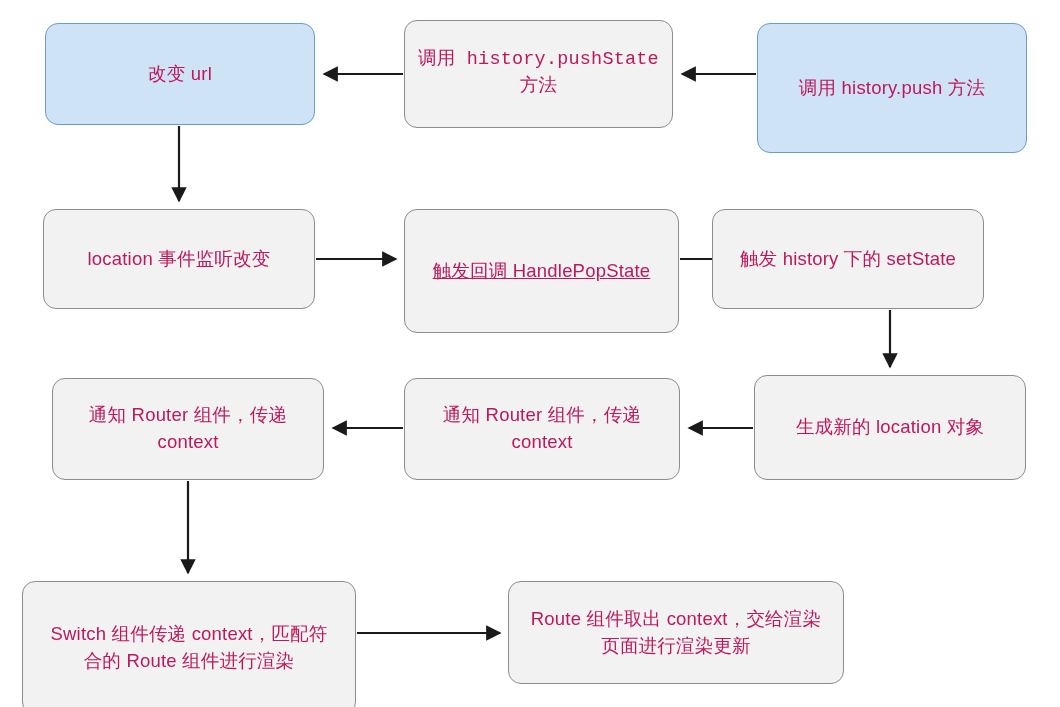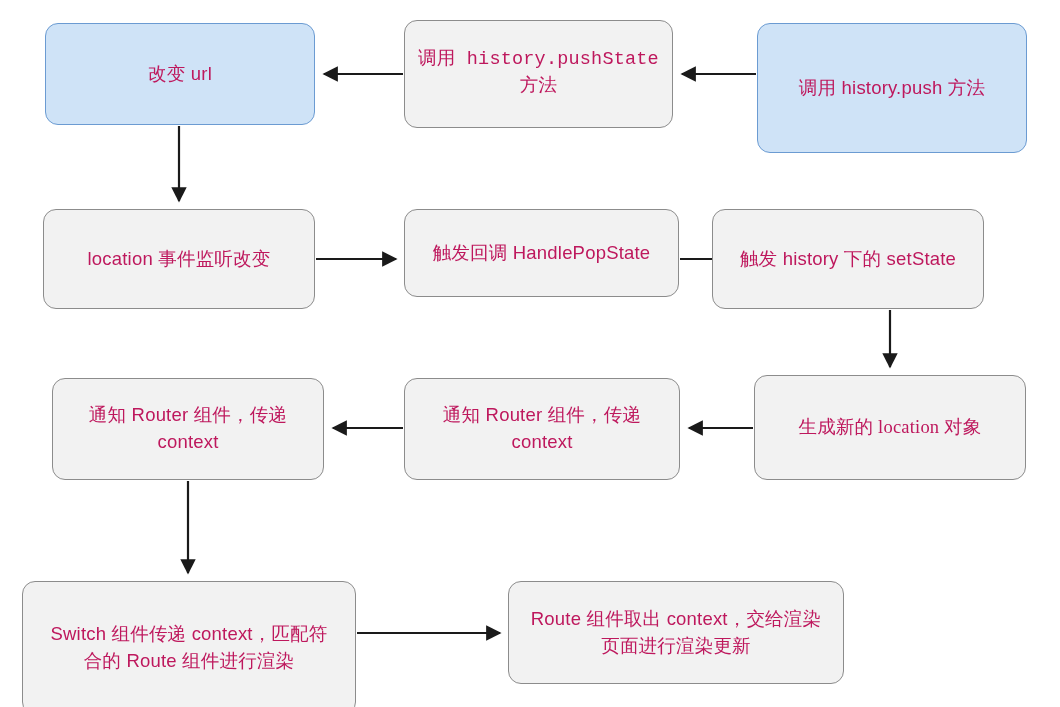--- a/index.html
+++ b/index.html
@@ -103,31 +103,31 @@
   </svg>
 
   <div class="node blue" style="left:45px; top:23px; width:270px; height:102px;">改变 url</div>
 
   <div class="node gray" style="left:404px; top:20px; width:269px; height:108px;font-family:Liberation Mono, monospace;">调用 history.pushState 方法</div>
 
   <div class="node blue" style="left:757px; top:23px; width:270px; height:130px;">调用 history.push 方法</div>
 
   <div class="node gray" style="left:43px; top:209px; width:272px; height:100px;">location 事件监听改变</div>
 
-  <div class="node gray" style="left:404px; top:209px; width:275px; height:88px;">触发回调 HandlePopState</div>
+  <div class="node gray" style="left:404px; top:209px; width:275px; height:124px;text-decoration:underline;">触发回调 HandlePopState</div>
 
   <div class="node gray" style="left:712px; top:209px; width:272px; height:100px;">触发 history 下的 setState</div>
 
   <div class="node gray" style="left:52px; top:378px; width:272px; height:102px;">通知 Router 组件，传递
 context</div>
 
   <div class="node gray" style="left:404px; top:378px; width:276px; height:102px;">通知 Router 组件，传递
 context</div>
 
-  <div class="node gray" style="left:754px; top:375px; width:272px; height:105px;font-family:Liberation Serif, serif;">生成新的 location 对象</div>
+  <div class="node gray" style="left:754px; top:375px; width:272px; height:105px;">生成新的 location 对象</div>
 
   <div class="node gray" style="left:22px; top:581px; width:334px; height:134px;">Switch 组件传递 context，匹配符
 合的 Route 组件进行渲染</div>
 
   <div class="node gray" style="left:508px; top:581px; width:336px; height:103px;">Route 组件取出 context，交给渲染
 页面进行渲染更新</div>
 
 </div>
 
 </body></html>

